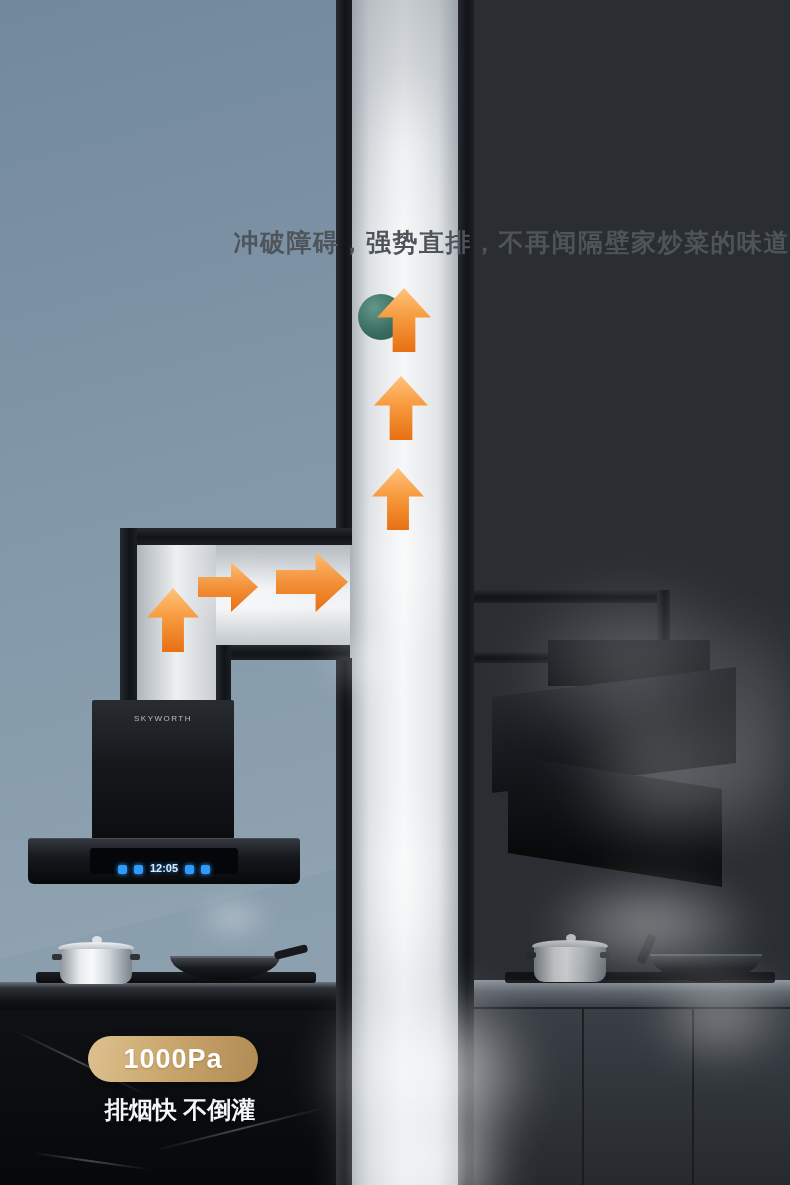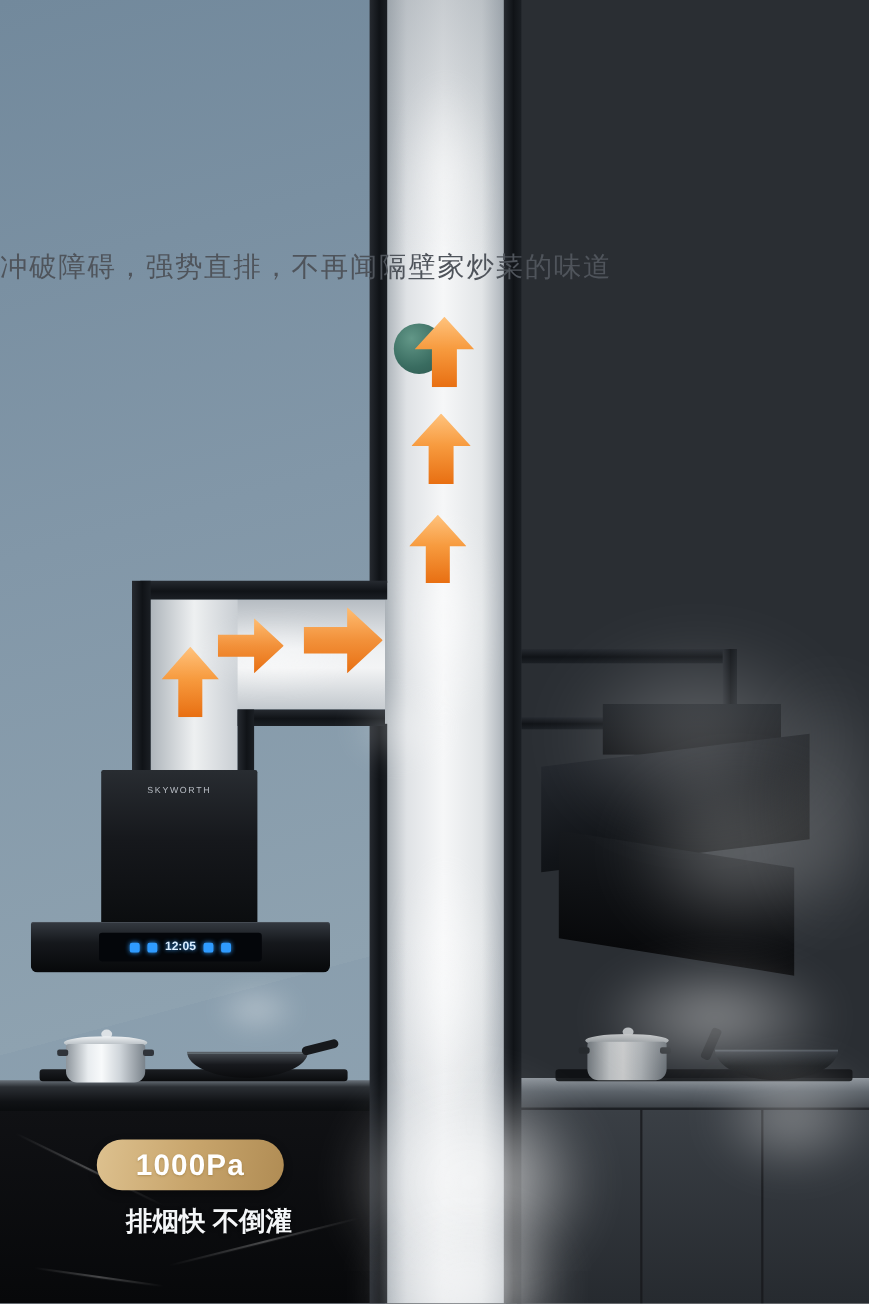--- a/index.html
+++ b/index.html
@@ -54,21 +54,21 @@
   .flow-dot{position:absolute;left:358px;top:294px;width:46px;height:46px;border-radius:50%;z-index:7;
     background:radial-gradient(circle at 35% 30%,#57907f,#2a6154 60%,#1d4a40);opacity:.92}
 
   
   .hood-chimney{position:absolute;left:92px;top:700px;width:142px;height:140px;z-index:8;border-radius:2px;
     background:linear-gradient(180deg,#282c31 0%,#16181c 45%,#0b0d0f 100%)}
   .hood-brand{position:absolute;left:0;top:14px;width:100%;text-align:center;font-size:8px;letter-spacing:1.5px;color:#b9bec5}
   .hood-body{position:absolute;left:28px;top:838px;width:272px;height:46px;z-index:8;border-radius:3px 3px 6px 6px;
     border-top:1px solid #454b53;background:linear-gradient(180deg,#33383f 0%,#15181c 40%,#07080a 100%)}
   .hood-display{position:absolute;left:62px;top:9px;width:148px;height:26px;border-radius:3px;background:#04060a;
-    display:flex;align-items:center;justify-content:center;gap:7px}
+    display:flex;align-items:flex-end;justify-content:center;gap:7px}
   .disp-ico{width:9px;height:9px;border-radius:2px;background:#2f9bff;box-shadow:0 0 5px #2f9bff}
   .disp-time{color:#d8ecff;font-size:11px;font-weight:bold;text-shadow:0 0 4px #3aa0ff}
 
   
   .counter-left{position:absolute;left:0;top:982px;width:352px;height:28px;z-index:4;
     background:linear-gradient(180deg,#6a727a 0%,#2b2f34 22%,#101215 70%,#0a0c0e 100%)}
   .cabinet-left{position:absolute;left:0;top:1010px;width:352px;height:175px;z-index:4;
     background:linear-gradient(180deg,#101114 0%,#07080a 100%)}
   .vein{position:absolute;height:2px;background:linear-gradient(90deg,rgba(255,255,255,0),rgba(255,255,255,.5),rgba(255,255,255,0));
     filter:blur(.6px);opacity:.5}
@@ -126,33 +126,33 @@
   .sm-r4{left:495px;top:850px;width:310px;height:150px;filter:blur(18px);opacity:.5;z-index:5}
   .sm-r5{left:615px;top:940px;width:210px;height:150px;filter:blur(18px);opacity:.42;z-index:5}
   .sm-lp{left:178px;top:886px;width:110px;height:64px;filter:blur(10px);opacity:.4;z-index:5}
   .sm-j{left:295px;top:615px;width:140px;height:95px;filter:blur(12px);opacity:.3;z-index:8}
   .sm-b1{left:272px;top:940px;width:310px;height:270px;filter:blur(22px);opacity:.92;z-index:9}
   .sm-b2{left:300px;top:1070px;width:250px;height:200px;filter:blur(20px);opacity:.9;z-index:9}
 
   
   .title-wrap{position:absolute;left:0;top:64px;width:100%;text-align:center;z-index:10;color:#141518}
   .title-line{font-size:55px;font-weight:800;letter-spacing:3px;line-height:1.26}
-  .subtitle{position:absolute;left:0;top:226px;width:100%;text-align:left;z-index:10;
-    font-size:25px;color:#4f545b;letter-spacing:1.5px;font-weight:400}
+  .subtitle{position:absolute;left:0;top:226px;width:100%;text-align:right;z-index:10;
+    font-size:25px;color:#4f545b;letter-spacing:1.5px;font-weight:700}
 
   
   .badge{position:absolute;height:46px;border-radius:23px;display:flex;align-items:center;justify-content:center;
     color:#fff;font-weight:bold;font-size:27px;z-index:11;letter-spacing:1px}
   .badge-gold{left:88px;top:1036px;width:170px;box-shadow:0 3px 8px rgba(0,0,0,.35);
     background:linear-gradient(100deg,#ddc18f 0%,#c8a56c 50%,#b08c54 100%);text-shadow:0 1px 2px rgba(120,90,30,.4)}
   .badge-gray{left:521px;top:1036px;width:144px;box-shadow:0 3px 8px rgba(0,0,0,.4);
     background:linear-gradient(100deg,#757c83 0%,#5b6268 60%,#4c5258 100%)}
   .caption{position:absolute;width:260px;text-align:center;font-size:24px;font-weight:bold;color:#f4f6f8;z-index:11;
     text-shadow:0 1px 4px rgba(0,0,0,.55)}
-  .caption-left{left:60px;top:1094px}
+  .caption-left{left:50px;top:1094px}
   .caption-right{left:463px;top:1094px}
 </style>
 </head>
 <body>
 
 <div class="canvas">
 
   <div class="bg-left"></div>
   <div class="bg-right"></div>
 

